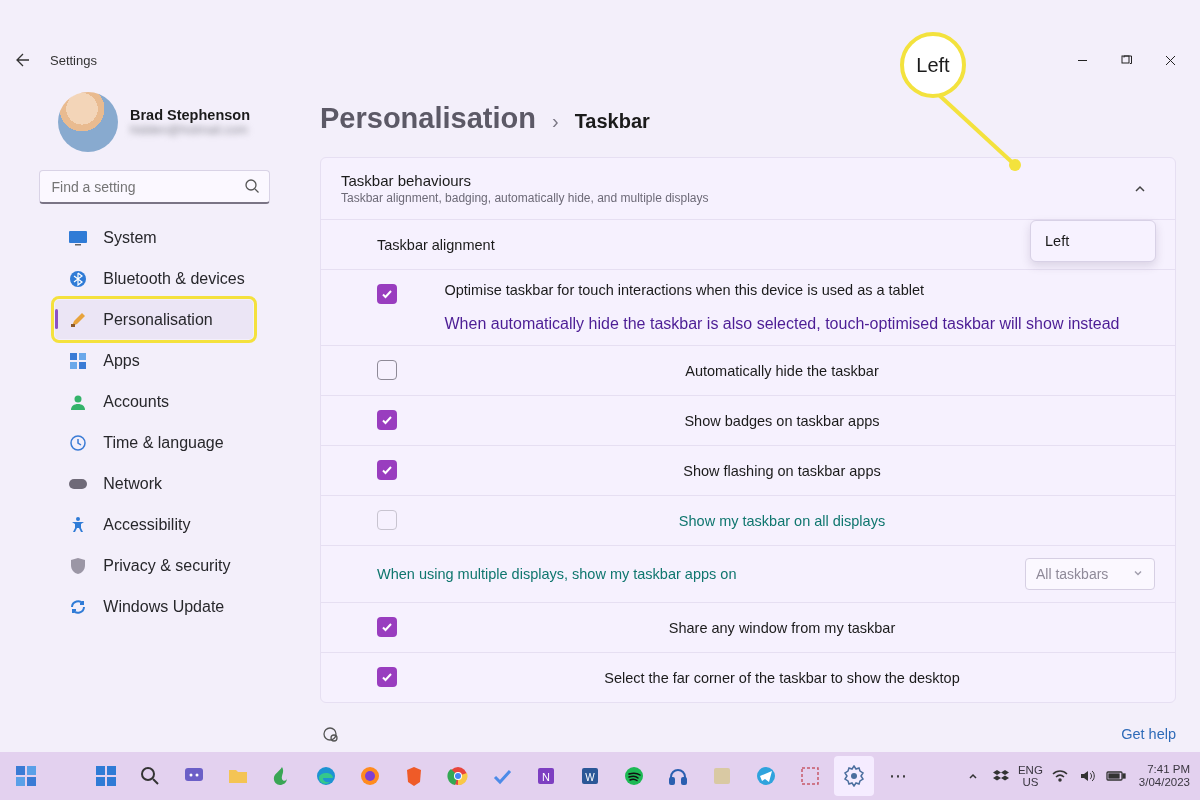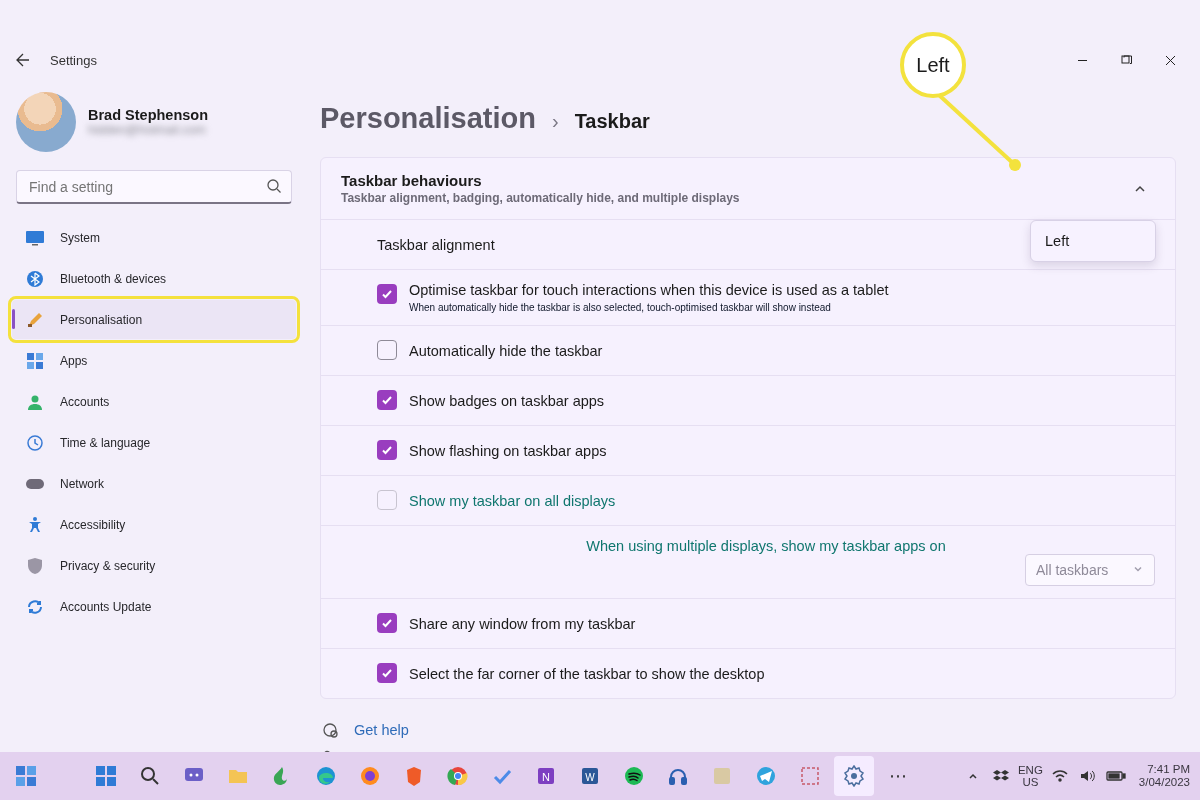--- a/index.html
+++ b/index.html
@@ -10,58 +10,58 @@
   .back-btn { width: 30px; height: 30px; display: flex; align-items: center; justify-content: center; border-radius: 4px; }
   .title { font-size: 13px; margin-left: 12px; color: #333; }
   .win-buttons { margin-left: auto; display: flex; }
   .win-btn { width: 44px; height: 30px; display: flex; align-items: center; justify-content: center; }
   .win-btn svg { width: 11px; height: 11px; }
 
   
   .shell { display: flex; height: calc(100% - 40px - 48px); }
 
   
-  .sidebar { width: 308px; padding: 8px 12px 0 12px; display: flex; flex-direction: column; }
+  .sidebar { width: 308px; padding: 8px 12px 0 12px; display: flex; flex-direction: column; align-items: center; }
   .user-block { display: flex; align-items: center; margin: 4px 4px 12px 4px; }
   .avatar { width: 60px; height: 60px; border-radius: 50%; background: radial-gradient(circle at 40% 28%, #f3d5b8 0 28%, #e9bb90 28% 40%, #88aacf 40% 100%); margin-right: 12px; }
   .user-name { font-size: 14.5px; font-weight: 600; }
   .user-email { font-size: 12.5px; color: #8a8a93; filter: blur(3px); }
 
   .search-box { position: relative; margin: 6px 4px 14px 4px; }
   .search-box input { width: 100%; height: 34px; border: 1px solid #d9d3e6; border-bottom: 2px solid #7a7485; background: #fbf8ff; border-radius: 4px; padding: 0 36px 0 12px; font-size: 14px; outline: none; }
   .search-box .mag { position: absolute; right: 10px; top: 8px; color: #555; }
 
   .nav { list-style: none; }
-  .nav-item { height: 39px; display: flex; align-items: center; padding: 0 8px 0 12px; border-radius: 6px; font-size: 12px; color: #27272b; margin-bottom: 2px; cursor: default; }
+  .nav-item { height: 39px; display: flex; align-items: center; padding: 0 8px 0 12px; border-radius: 6px; font-size: 16px; color: #27272b; margin-bottom: 2px; cursor: default; }
   .nav-icon { width: 22px; height: 22px; display: flex; align-items: center; justify-content: center; margin-right: 14px; font-size: 16px; }
   .nav-item.selected { background: #ebe5f5; position: relative; }
   .nav-item.selected::before { content: ""; position: absolute; left: 0; top: 9px; width: 3px; height: 20px; background: #8b53c4; border-radius: 2px; }
   .nav-item.highlighted { outline: 3px solid #f4e13d; outline-offset: 1px; border-radius: 4px; }
 
   
   .main { flex: 1; padding: 16px 24px 0 12px; overflow-y: auto; }
   .breadcrumb { display: flex; align-items: baseline; gap: 16px; margin: 6px 0 22px 0; }
   .bc-parent { font-size: 29px; font-weight: 600; color: #5c5966; }
   .bc-sep { font-size: 20px; color: #7b7885; }
   .bc-cur { font-size: 20px; font-weight: 600; }
 
   .panel { background: #f6f1fe; border-radius: 6px; border: 1px solid #e6dff2; margin-bottom: 22px; }
-  .panel-head { padding: 14px 20px; display: flex; align-items: center; position: relative; font-weight: bold; }
+  .panel-head { padding: 14px 20px; display: flex; align-items: center; position: relative; }
   .panel-head .titles { flex: 1; }
   .panel-head .t1 { font-size: 15px; }
   .panel-head .t2 { font-size: 12px; color: #6d6a77; margin-top: 2px; }
   .chev { width: 30px; height: 30px; display: flex; align-items: center; justify-content: center; }
 
   .row { border-top: 1px solid #e6dff2; padding: 12px 20px 12px 56px; display: flex; align-items: flex-start; position: relative; min-height: 50px; }
   .row.align-mid { align-items: center; }
   .row-label { font-size: 14.5px; }
-  .row-sub { font-size: 10px; color: #0f172a; margin-top: 4px; }
+  .row-sub { font-size: 16px; color: #4c1d95; margin-top: 17px; }
   .row-left-cb { position: absolute; left: 56px; top: 14px; }
-  .row.with-cb { padding-left: 88px; }
-  .row.first { padding-left: 56px; flex-direction: column; }
+  .row.with-cb { padding-left: 88px; justify-content: center; }
+  .row.first { padding-left: 56px; }
 
   .row.disabled .row-label { color: #0f766e; }
   .cb { width: 20px; height: 20px; border-radius: 4px; display: inline-flex; align-items: center; justify-content: center; }
   .cb.checked { background: #993dbf; }
   .cb.unchecked { border: 1.5px solid #8e8a97; background: transparent; }
   .cb.checked svg { width: 12px; height: 12px; color: #fff; }
   .cb.disabled { border-color: #c8c4d0; }
 
   .alignment-row { padding: 14px 20px 14px 56px; border-top: 1px solid #e6dff2; display: flex; align-items: center; justify-content: space-between; height: 50px; }
 
@@ -69,21 +69,21 @@
   .dropdown-menu { position: absolute; right: 44px; top: 140px; width: 126px; background: #f7f2ff; border: 1px solid #d8d1e6; border-radius: 6px; box-shadow: 0 4px 10px rgba(60,40,80,0.15); overflow: hidden; z-index: 5; }
   .dd-item { height: 40px; display: flex; align-items: center; padding: 0 14px; font-size: 14.5px; position: relative; }
   .dd-item.sel { background: #ece5f7; }
   .dd-item.sel::before { content: ""; position: absolute; left: 4px; top: 12px; width: 3px; height: 16px; background: #c65bd0; border-radius: 2px; }
 
   .callout { position: absolute; left: 900px; top: 32px; width: 66px; height: 66px; border-radius: 50%; background: #fff; border: 4px solid #f3e23d; display: flex; align-items: center; justify-content: center; font-size: 20px; font-weight: 500; z-index: 6; }
   .callout-line { position: absolute; left: 933px; top: 95px; width: 88px; height: 78px; z-index: 4; pointer-events: none; }
 
   .sel-box { margin-left: auto; width: 130px; height: 32px; border: 1px solid #d6cfe3; border-radius: 4px; background: #fbf8ff; display: flex; align-items: center; padding: 0 10px; justify-content: space-between; font-size: 14px; color: #8f8a99; }
 
-  .help-row { display: flex; align-items: center; gap: 14px; margin: 6px 0 10px 0; font-size: 14.5px; color: #2e6bb8; }
+  .help-row { display: flex; align-items: center; gap: 14px; margin: 6px 0 10px 0; font-size: 14.5px; color: #2e6bb8; justify-content: space-between; }
   .help-row .ic { color: #555; width: 20px; display: flex; justify-content: center; }
 
   
   .taskbar { position: absolute; left: 0; bottom: 0; width: 100%; height: 48px; background: #e3d1ef; display: flex; align-items: center; padding: 0 6px; }
   .tb-left { display: flex; align-items: center; gap: 4px; }
   .tb-icon { width: 40px; height: 40px; display: flex; align-items: center; justify-content: center; border-radius: 4px; font-size: 20px; }
   .tb-icon svg { width: 22px; height: 22px; }
   .tb-icon.sel { background: #f5ecff; }
   .tb-right { margin-left: auto; display: flex; align-items: center; gap: 6px; }
   .tray-icon { width: 22px; height: 30px; display: flex; align-items: center; justify-content: center; color: #3a3640; font-size: 14px; }
@@ -221,21 +221,21 @@
           </span>
           <span>Privacy &amp; security</span>
         </li>
       <li class="nav-item">
           <span class="nav-icon">
             <svg width="18" height="18" viewBox="0 0 18 18" fill="none" stroke="#2f7bd6" stroke-width="2">
               <path d="M3 9a6 6 0 0 1 11-3M15 9a6 6 0 0 1-11 3"></path>
               <path d="M14 3v3h-3M4 15v-3h3"></path>
             </svg>
           </span>
-          <span>Accounts Update</span>
+          <span>Windows Update</span>
         </li>
     </ul>
   </div>
 
   <div class="main" style="position:relative;">
     <div class="breadcrumb">
       <span class="bc-parent">Personalisation</span>
       <span class="bc-sep">›</span>
       <span class="bc-cur">Taskbar</span>
     </div>

